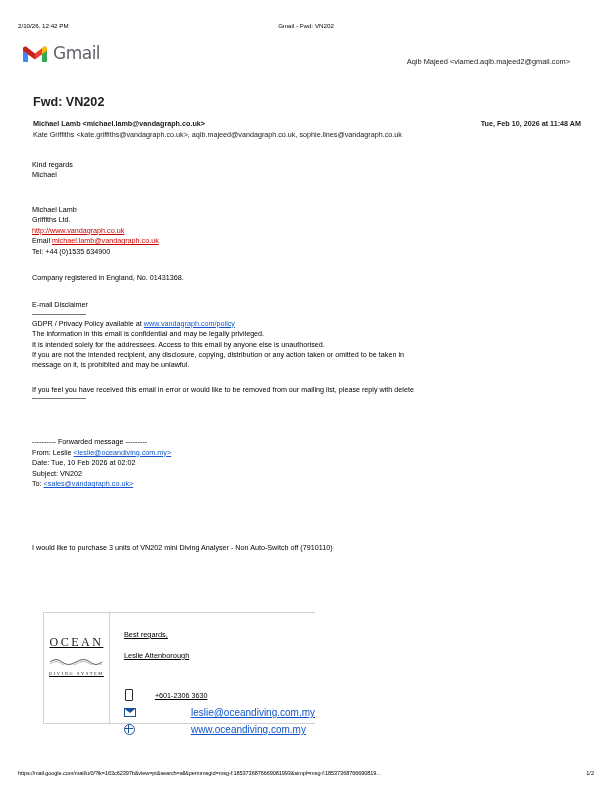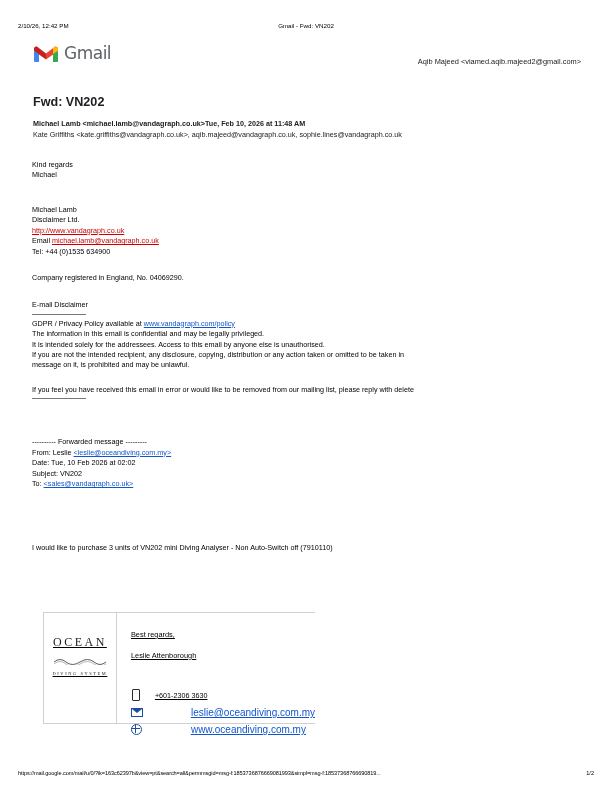--- a/index.html
+++ b/index.html
@@ -54,21 +54,21 @@
     padding: 0 18px;
     box-sizing: border-box;
   }
   .print-footer .url {
     letter-spacing: -0.1px;
   }
   
   .gmail-bar {
     position: absolute;
     top: 43px;
-    left: 33px;
+    left: 22px;
     width: 548px;
     height: 30px;
   }
   .gmail-logo {
     display: flex;
     align-items: center;
     gap: 5px;
   }
   .m-glyph {
     width: 26px;
@@ -104,20 +104,21 @@
     position: absolute;
     top: 119px;
     left: 33px;
     width: 548px;
     font-size: 7.2px;
     color: #202124;
     line-height: 1.45;
   }
   .meta-row1 {
     display: flex;
+    justify-content: space-between;
   }
   .meta-row1 .from {
     font-weight: bold;
   }
   .meta-row1 .date {
     font-weight: bold;
     white-space: nowrap;
   }
   .meta-row2 {
     margin-top: 1px;
@@ -196,21 +197,21 @@
     font-size: 7.4px;
     line-height: 1.6;
   }
   .sig-name { margin-top: 9px; }
   .sig-contacts {
     margin-top: 26px;
   }
   .sig-contact {
     display: flex;
     align-items: center;
-    gap: 13px;
+    gap: 20px;
     height: 17px;
   }
   .sig-ic {
     width: 11px;
     text-align: center;
     color: #1a4f9c;
     font-size: 8px;
     line-height: 1;
   }
   .phone-ic {
@@ -312,32 +313,32 @@
 
     <div class="blk tight">
       <div>Kind regards</div>
       <div>Michael</div>
     </div>
 
     <div class="sp14"></div>
 
     <div class="blk tight">
       <div>Michael Lamb</div>
-      <div>Disclaimer Ltd.</div>
+      <div>Griffiths Ltd.</div>
       <div><a class="red-link" href="#">http://www.vandagraph.co.uk</a></div>
       <div>
         <span>Email</span>
         <a class="red-link" href="#">michael.lamb@vandagraph.co.uk</a>
       </div>
       <div>Tel: +44 (0)1535 634900</div>
     </div>
 
     <div class="sp6"></div>
 
-    <div class="blk">Company registered in England, No. 04069290.</div>
+    <div class="blk">Company registered in England, No. 01431368.</div>
 
     <div class="sp6"></div>
 
     <div>E-mail Disclaimer</div>
     <hr class="hr-short">
 
     <div class="tight">
       <div>
         <span>GDPR / Privacy Policy available at </span><a href="#">www.vandagraph.com/policy</a>
       </div>

